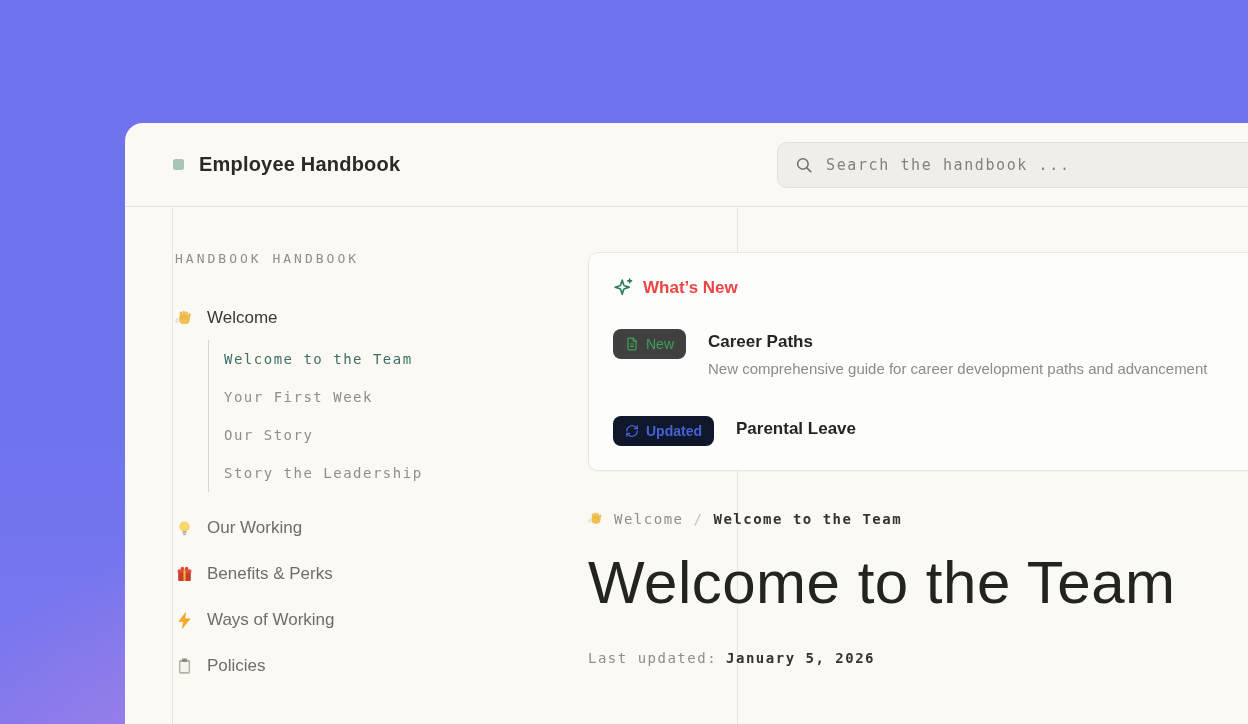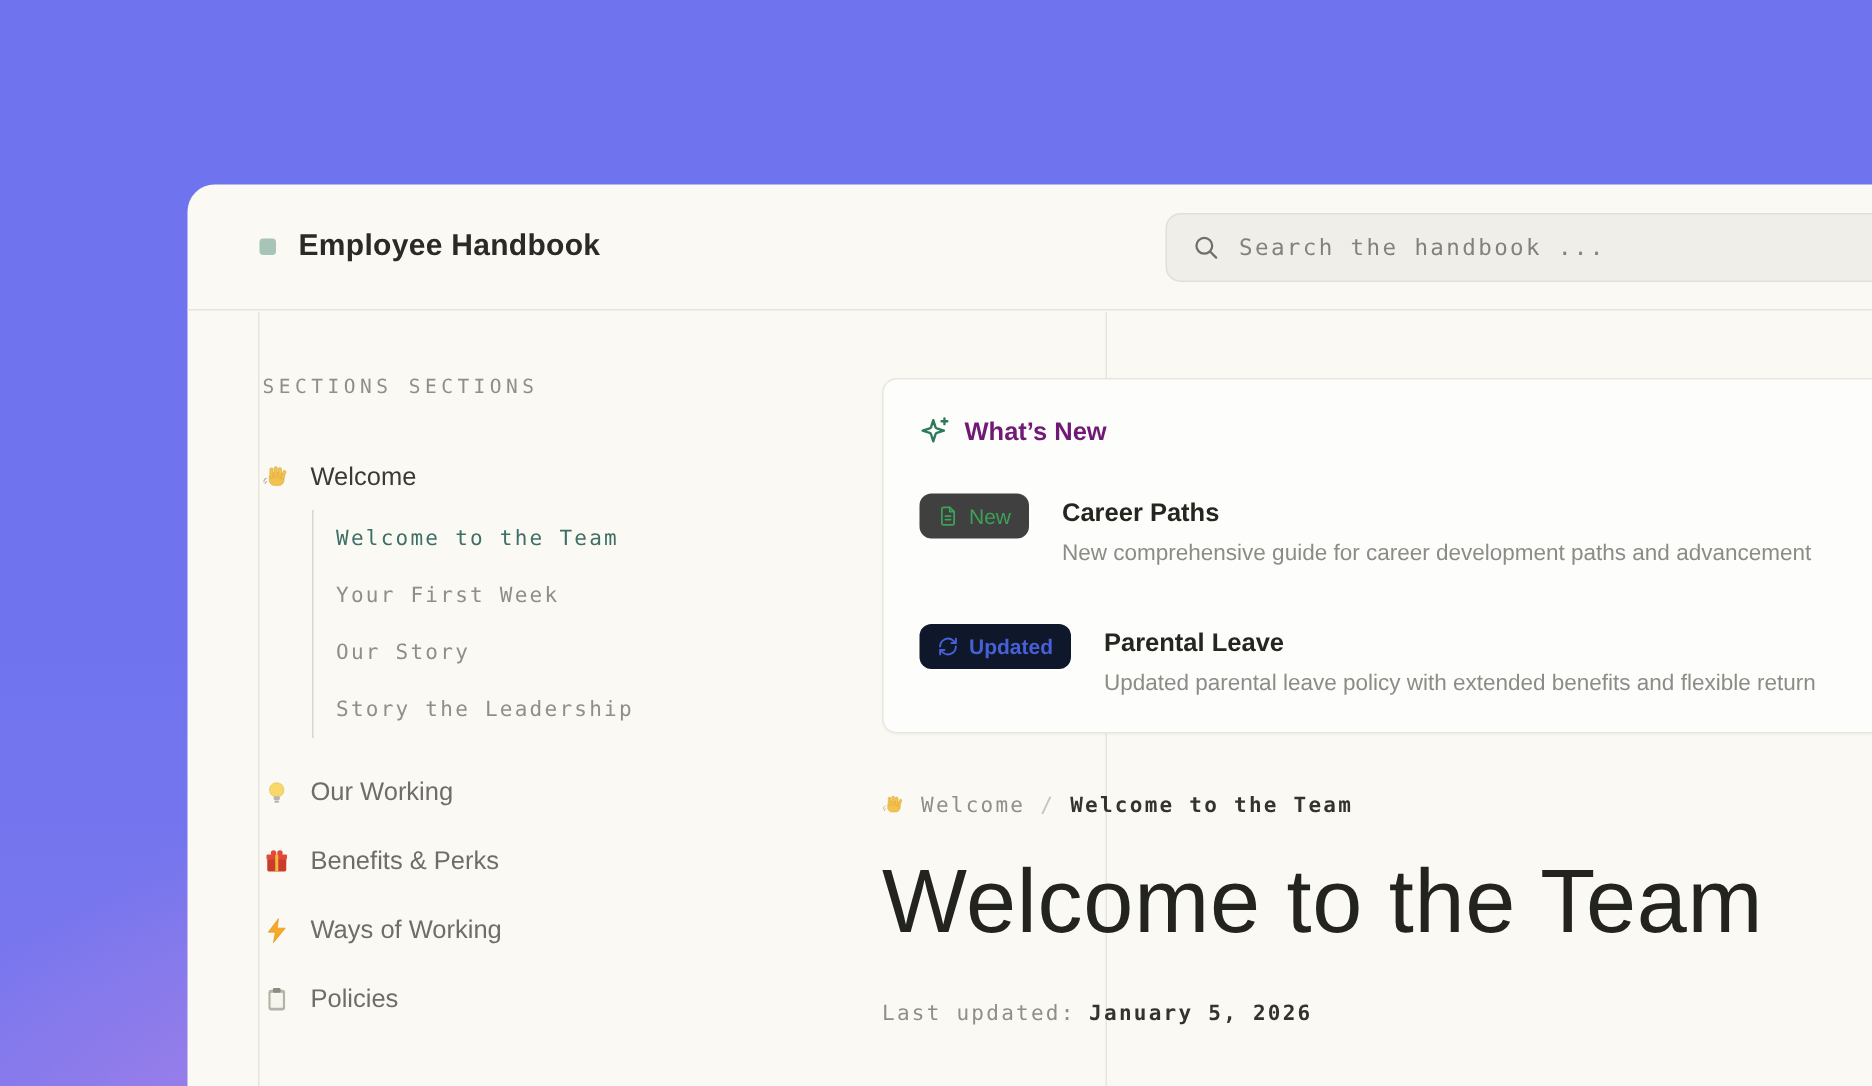--- a/index.html
+++ b/index.html
@@ -51,21 +51,21 @@
   
   .main { position:absolute; left:463px; top:84px; width:920px; }
 
   .wn-card {
     margin-top:45px; width:812px; background:#fdfdfb;
     border:1px solid #e9e6de; border-radius:10px; padding:24px;
     box-shadow:0 1px 2px rgba(60,55,40,.04);
   }
   .wn-head { display:flex; align-items:center; gap:9px; margin-bottom:30px; }
   .wn-head svg { width:21px; height:21px; stroke:#2c7a59; flex:none; }
-  .wn-head-title { font-size:17px; font-weight:700; color:#701a75; }
+  .wn-head-title { font-size:17px; font-weight:700; color:#ef4444; }
   .wn-item { display:flex; align-items:flex-start; gap:22px; cursor:pointer; }
   .wn-item + .wn-item { margin-top:38px; }
   .badge {
     display:inline-flex; align-items:center; gap:7px; height:30px; padding:0 12px;
     border-radius:8px; font-size:14px; font-weight:500; white-space:nowrap; flex:none; margin-top:1px;
   }
   .badge svg { width:14px; height:14px; }
   .badge-new { background:#404040; color:#3da158; }
   .badge-new svg { stroke:#3da158; }
   .badge-updated { background:#0f172a; color:#4760d6;font-weight:bold; }
@@ -136,21 +136,21 @@
           <line x1="15.8" y1="15.8" x2="21" y2="21"></line>
       </svg>
       <span class="search-ph mono">Search the handbook ...</span>
     </div>
   </header>
 
   <div class="gridline gl-a"></div>
   <div class="gridline gl-b"></div>
 
   <aside class="sidebar">
-    <div class="side-heading mono">SECTIONS SECTIONS</div>
+    <div class="side-heading mono">HANDBOOK HANDBOOK</div>
 
     <div class="section first active">
       <svg class="emoji" viewBox="0 0 24 24">
           <use href="#i-wave"></use>
         </svg>
       <span class="section-label">Welcome</span>
     </div>
     <ul class="sublist">
       <li class="mono active">Welcome to the Team</li>
       <li class="mono">Your First Week</li>
@@ -216,21 +216,20 @@
           <svg viewBox="0 0 24 24" fill="none" stroke-width="2.2" stroke-linecap="round" stroke-linejoin="round">
             <path d="M3 12a9 9 0 0 1 15-6.7L21 8"></path>
               <path d="M21 3v5h-5"></path>
             <path d="M21 12a9 9 0 0 1-15 6.7L3 16"></path>
               <path d="M3 21v-5h5"></path>
           </svg>
           <span>Updated</span>
         </span>
         <div>
           <div class="wn-title">Parental Leave</div>
-          <div class="wn-desc">Updated parental leave policy with extended benefits and flexible return</div>
         </div>
       </div>
     </section>
 
     <nav class="breadcrumb mono">
       <svg class="emoji" viewBox="0 0 24 24">
           <use href="#i-wave"></use>
         </svg>
       <span class="bc-section">Welcome</span>
       <span class="bc-sep">/</span>

